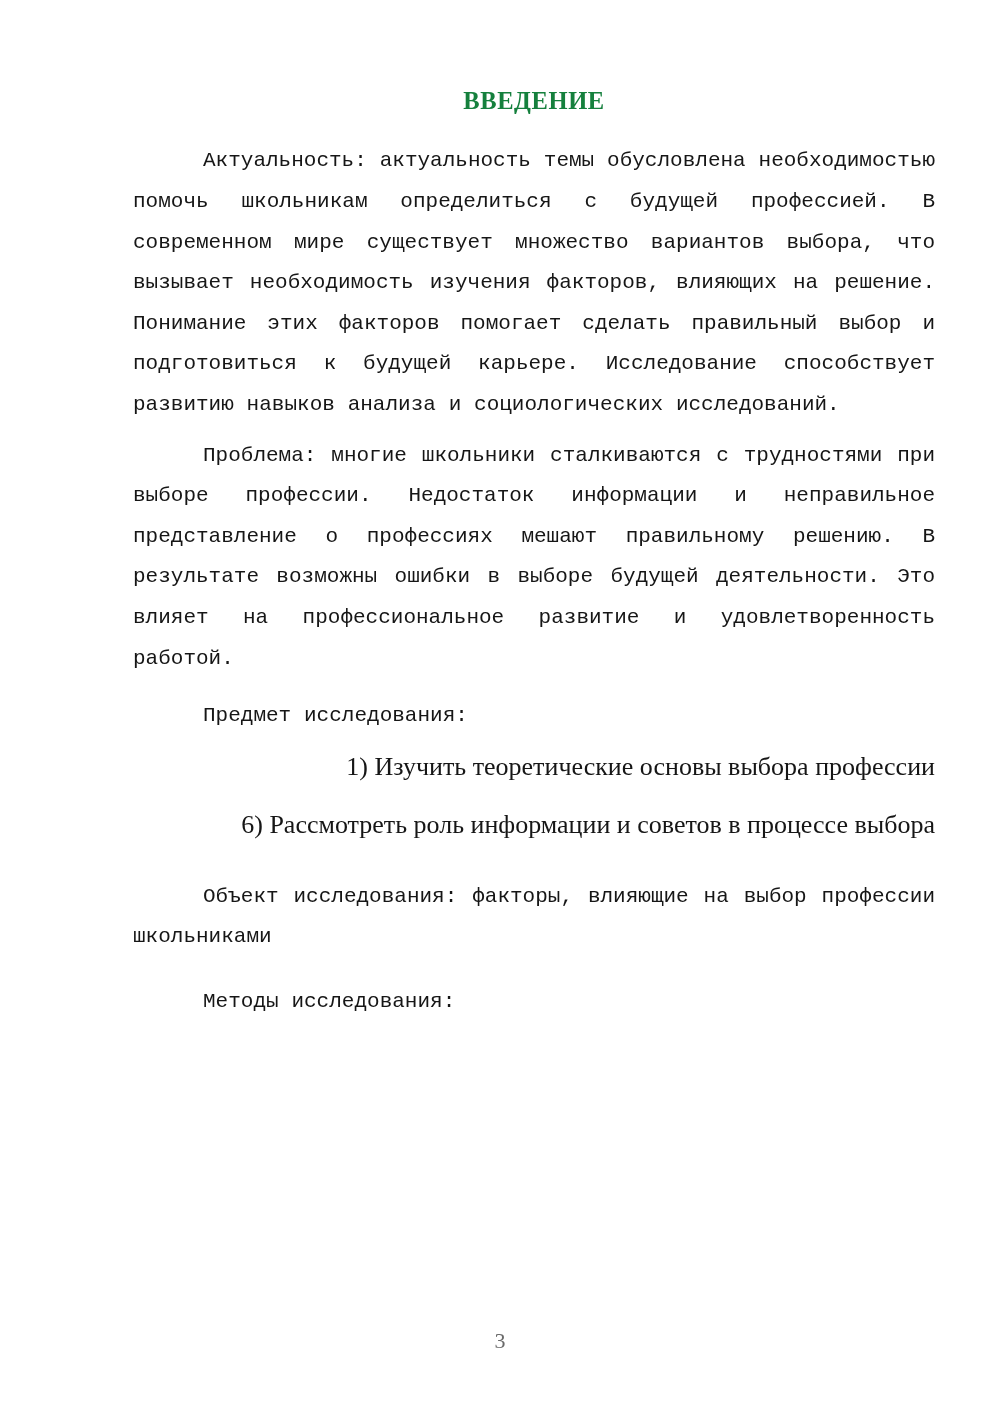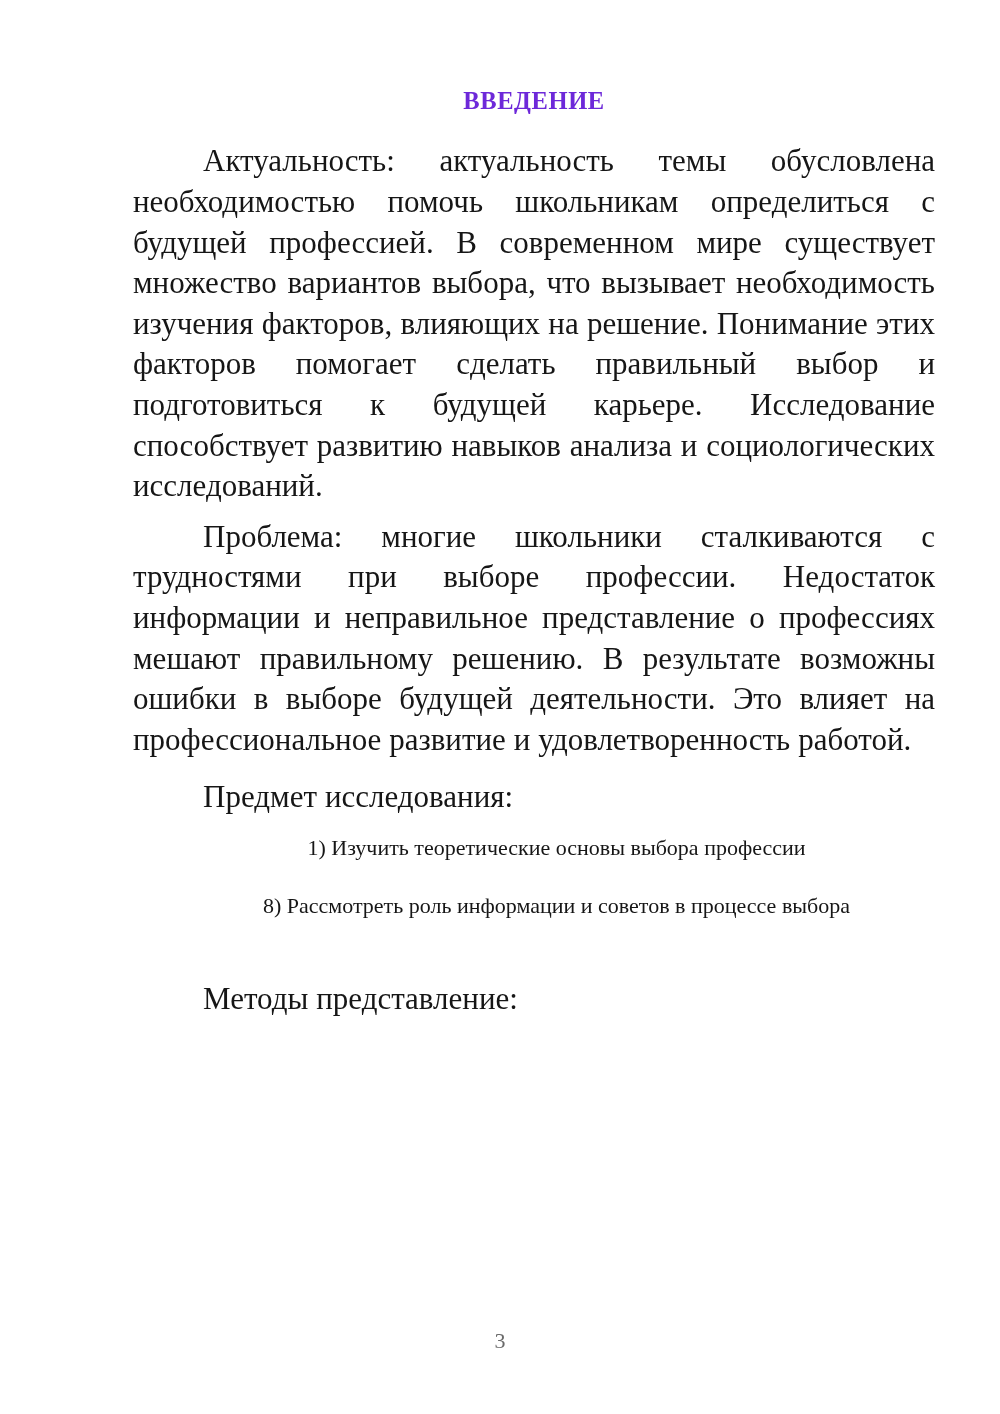--- a/index.html
+++ b/index.html
@@ -28,38 +28,39 @@
     width: 802px;
   }
 
   .doc-title {
     font-size: 24.5px;
     font-weight: bold;
     text-align: center;
     letter-spacing: 0.6px;
     line-height: 1.2;
     margin: 0 0 26px 0;
-    color: #6d28d9;
+    color: #15803d;
   }
 
   .para {
-    font-size: 31px;
+    font-size: 21px;
     line-height: 40.6px;
     text-align: justify;
     text-justify: inter-word;
     text-indent: 70px;
     margin: 0 0 3px 0;
     hyphens: none;
     word-spacing: 0.2px;
+    font-family: Liberation Mono, monospace;
   }
 
   .list-item {
-    font-size: 22px;
+    font-size: 26px;
     line-height: 40.6px;
-    text-align: center;
+    text-align: right;
     text-indent: 0;
     margin: 0 0 4px 45px;
     white-space: nowrap;
   }
 
   .gap-sm { height: 7px; }
   .gap-md { height: 13px; }
 
   .page-number {
     position: absolute;
@@ -94,38 +95,39 @@
 
     <p class="para">Предмет исследования:</p>
 
     <div class="gap-sm"></div>
 
     <p class="list-item">1) Изучить теоретические основы выбора профессии</p>
     <div class="gap-sm"></div>
 
     <div class="gap-sm"></div>
 
-    <p class="list-item">8) Рассмотреть роль информации и советов в процессе выбора</p>
+    <p class="list-item">6) Рассмотреть роль информации и советов в процессе выбора</p>
     <div class="gap-sm"></div>
 
     <div class="gap-sm"></div>
 
 
     <div class="gap-md"></div>
 
+    <p class="para">Объект исследования: факторы, влияющие на выбор профессии школьниками</p>
 
     <div class="gap-sm"></div>
 
 
     <div class="gap-sm"></div>
 
 
     <div class="gap-sm"></div>
 
-    <p class="para">Методы представление:</p>
+    <p class="para">Методы исследования:</p>
 
     <div class="gap-sm"></div>
 
   </div>
 
   <div class="page-number">3</div>
 
 </div>
 
 </body></html>

